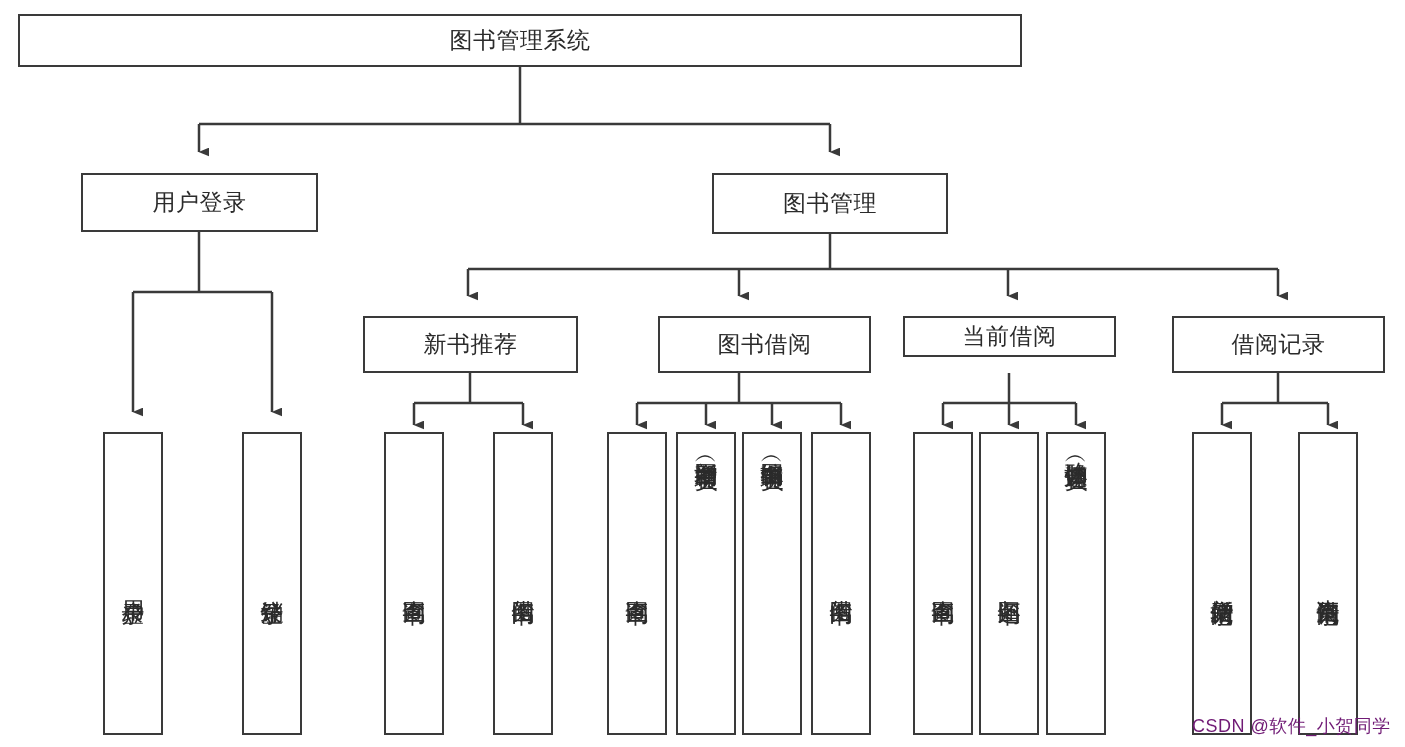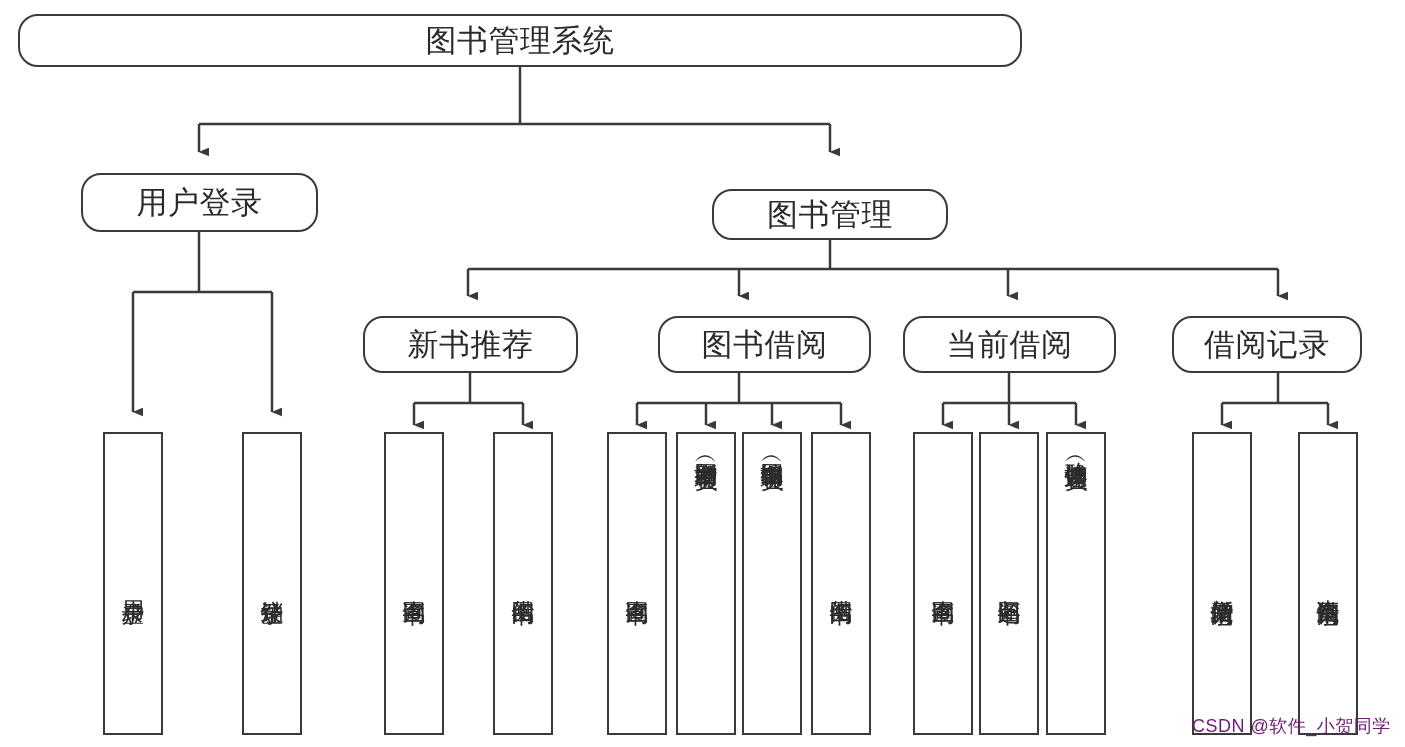--- a/index.html
+++ b/index.html
@@ -27,23 +27,22 @@
     position: absolute;
     box-sizing: border-box;
     background: #ffffff;
     border: 2.5px solid #3a3a3a;
     display: flex;
     align-items: center;
     justify-content: center;
     color: #2b2b2b;
   }
   .node.horiz {
-    font-size: 31px;
+    font-size: 23px;
     letter-spacing: 0.5px;
-    border-radius: 20px;
   }
   .node.leaf {
     padding: 10px 0 10px 0;
     align-items: flex-start;
     justify-content: center;
   }
   .node.leaf .vtext {
     writing-mode: vertical-rl;
     text-orientation: upright;
     font-size: 23px;
@@ -129,34 +128,34 @@
     </g>
   </svg>
 
   <div class="node horiz" style="left:18px; top:14px; width:1004px; height:53px;">
     <span>图书管理系统</span>
   </div>
 
   <div class="node horiz" style="left:81px; top:173px; width:237px; height:59px;">
     <span>用户登录</span>
   </div>
-  <div class="node horiz" style="left:712px; top:189px; width:236px; height:51px;">
+  <div class="node horiz" style="left:712px; top:173px; width:236px; height:61px;">
     <span>图书管理</span>
   </div>
 
   <div class="node horiz" style="left:363px; top:316px; width:215px; height:57px;">
     <span>新书推荐</span>
   </div>
   <div class="node horiz" style="left:633px; top:316px; width:213px; height:57px;margin-left:25px;">
     <span>图书借阅</span>
   </div>
-  <div class="node horiz" style="left:903px; top:316px; width:213px; height:57px;">
+  <div class="node horiz" style="left:903px; top:316px; width:213px; height:41px;">
     <span>当前借阅</span>
   </div>
-  <div class="node horiz" style="left:1172px; top:316px; width:190px; height:57px;">
+  <div class="node horiz" style="left:1172px; top:316px; width:213px; height:57px;">
     <span>借阅记录</span>
   </div>
 
   <div class="node leaf" style="left:103px; top:432px; width:60px; height:303px;">
     <div class="leafbody">
         <span class="vtext">用户登录</span>
       </div>
   </div>
   <div class="node leaf" style="left:242px; top:432px; width:60px; height:303px;">
     <div class="leafbody">

